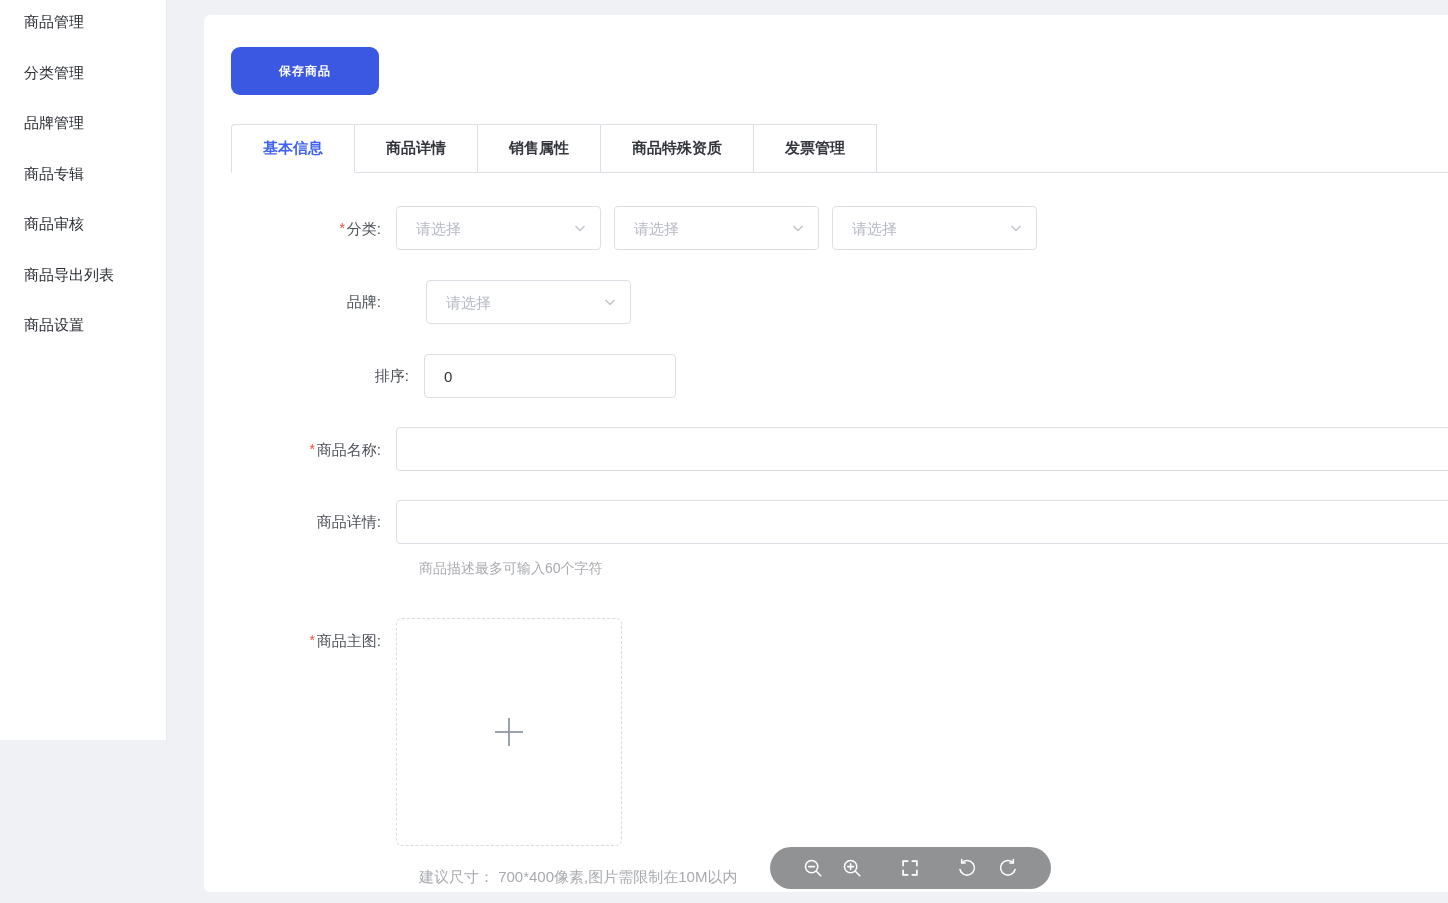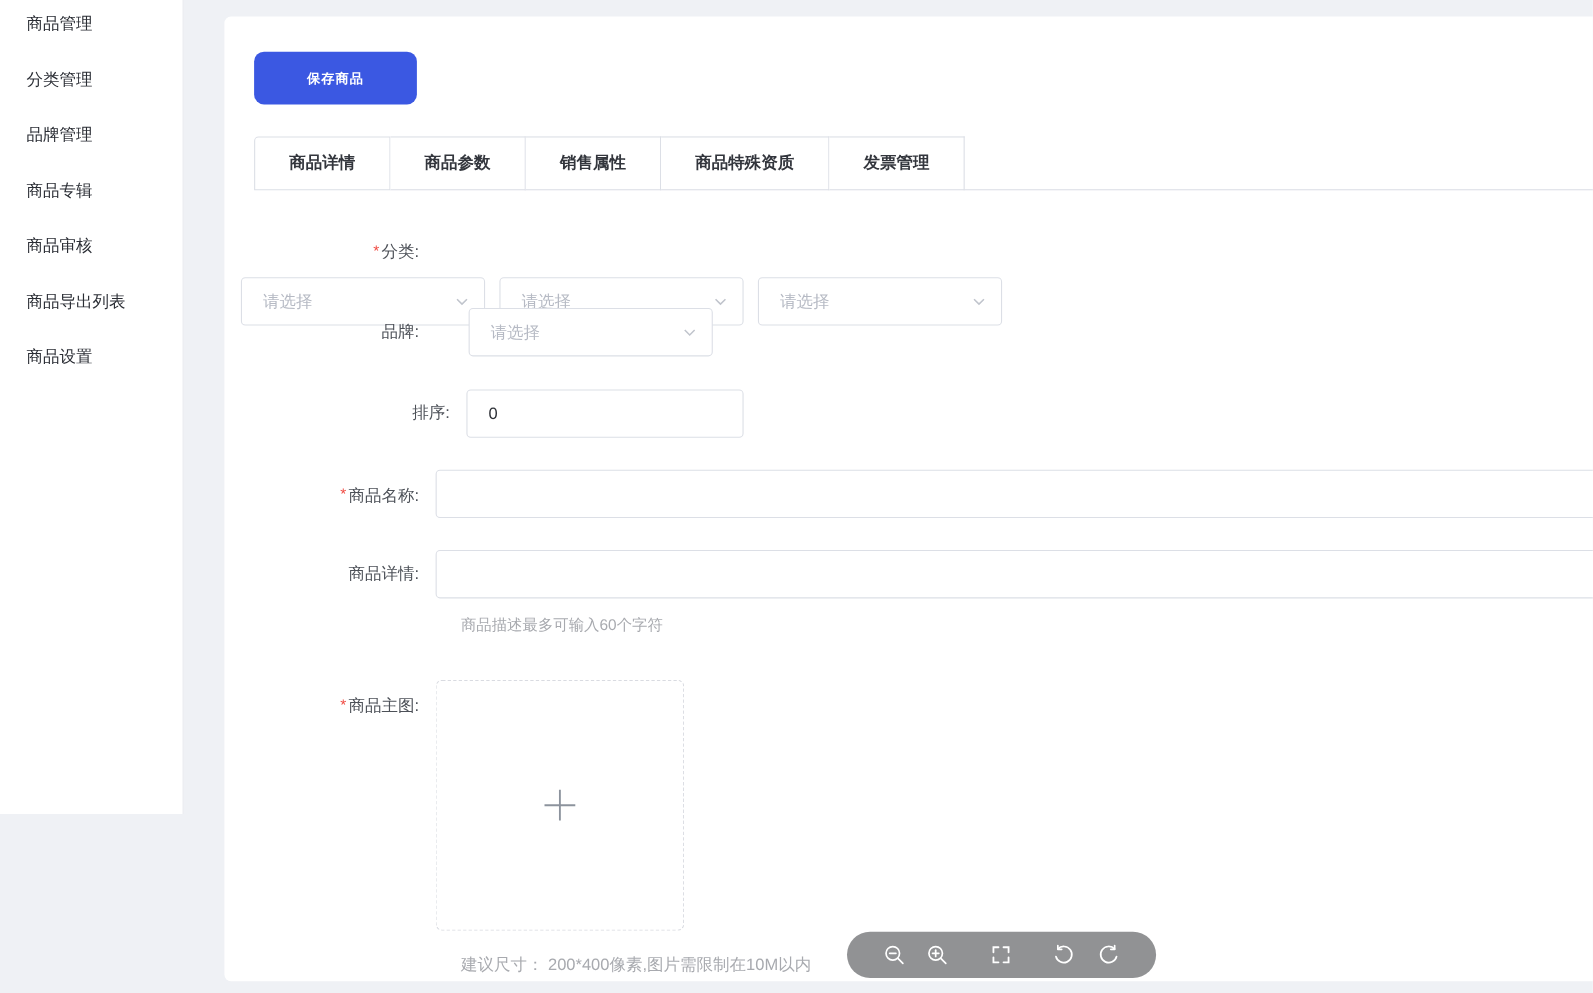--- a/index.html
+++ b/index.html
@@ -54,29 +54,29 @@
 
   
   .row { position:absolute; left:0; display:flex; align-items:flex-start; }
   .row .lbl {
     width:177px; text-align:right; line-height:44px; font-size:15px;
     color:#4d5158; white-space:nowrap; flex:none;
   }
   .req { color:#f04a42; font-size:14px; margin-right:2px; vertical-align:1px; }
   .ctl { margin-left:15px; display:flex; gap:13px; }
 
-  .row-category { top:191px;flex-direction:column; }
+  .row-category { top:191px; }
   .row-brand    { top:265px;gap:30px; }
   .row-sort     { top:339px;padding-left:28px; }
   .row-name     { top:412px; }
   .row-desc     { top:485px; }
   .row-mainimg  { top:603px; }
 
   .select {
-    position:relative; width:222px; height:44px;
+    position:relative; width:205px; height:44px;
     border:1px solid #dcdfe6; border-radius:4px; background:#fff; cursor:pointer;
   }
   .select input {
     width:100%; height:100%; border:none; outline:none; background:transparent;
     padding:0 34px 0 19px; font-size:15px; color:#2f3238; cursor:pointer;
     font-family:inherit;
   }
   .select input::placeholder { color:#b6bac4; opacity:1; }
   .select .chev {
     position:absolute; right:13px; top:50%; transform:translateY(-50%);
@@ -130,22 +130,22 @@
       <li>商品导出列表</li>
       <li>商品设置</li>
     </ul>
   </nav>
 
   <main class="card">
 
     <button class="save-btn">保存商品</button>
 
     <div class="tabs">
+      <div class="tab active">基本信息</div>
       <div class="tab">商品详情</div>
-      <div class="tab">商品参数</div>
       <div class="tab">销售属性</div>
       <div class="tab">商品特殊资质</div>
       <div class="tab">发票管理</div>
       <div class="tab-filler"></div>
     </div>
 
     <div class="row row-category">
       <div class="lbl"><span class="req">*</span><span>分类:</span></div>
       <div class="ctl">
         <div class="select">
@@ -207,21 +207,21 @@
       <div class="lbl"><span class="req">*</span><span>商品主图:</span></div>
       <div class="ctl">
         <div class="upload-box">
           <svg width="32" height="32" viewBox="0 0 32 32" fill="none" stroke="#8c939d" stroke-width="1.7">
               <line x1="2" y1="16" x2="30" y2="16"></line>
               <line x1="16" y1="2" x2="16" y2="30"></line>
             </svg>
         </div>
       </div>
     </div>
-    <div class="hint hint-img">建议尺寸： 200*400像素,图片需限制在10M以内</div>
+    <div class="hint hint-img">建议尺寸： 700*400像素,图片需限制在10M以内</div>
 
   </main>
 
   <div class="viewer-bar">
     <div class="vicon">
       <svg viewBox="0 0 24 24" fill="none" stroke="#ffffff" stroke-width="1.7" stroke-linecap="round">
         <circle cx="10.5" cy="10.5" r="6.7"></circle>
           <line x1="15.6" y1="15.6" x2="20.5" y2="20.5"></line>
           <line x1="7.4" y1="10.5" x2="13.6" y2="10.5"></line>
       </svg>

